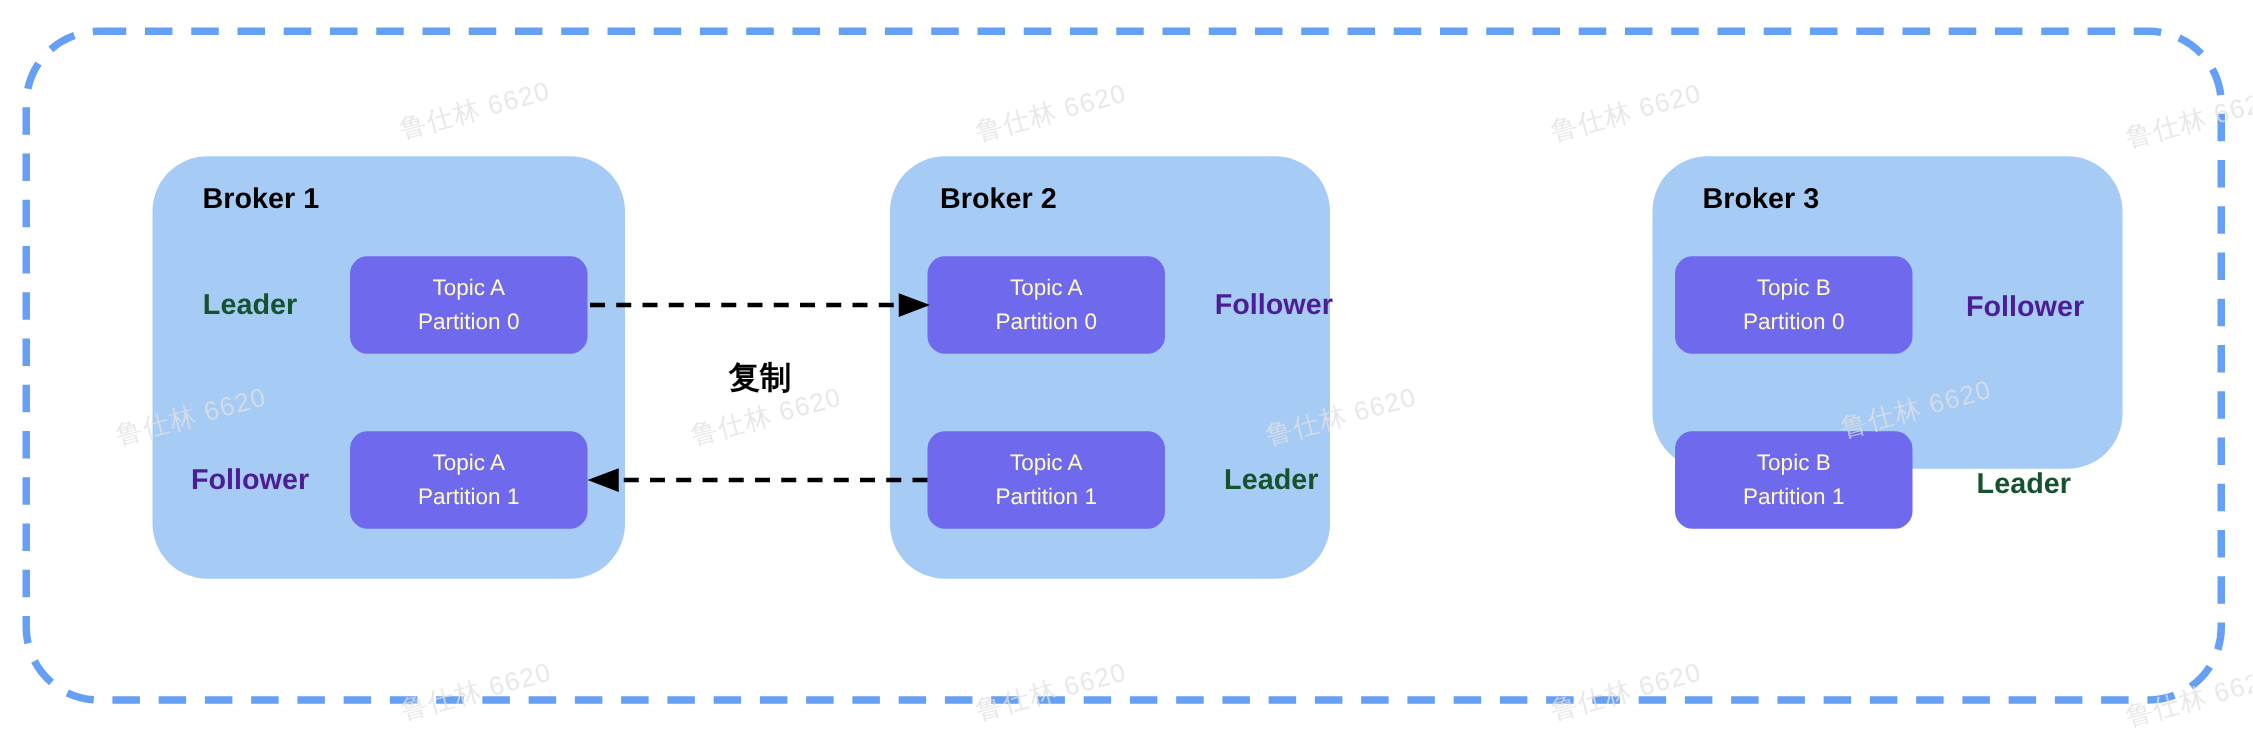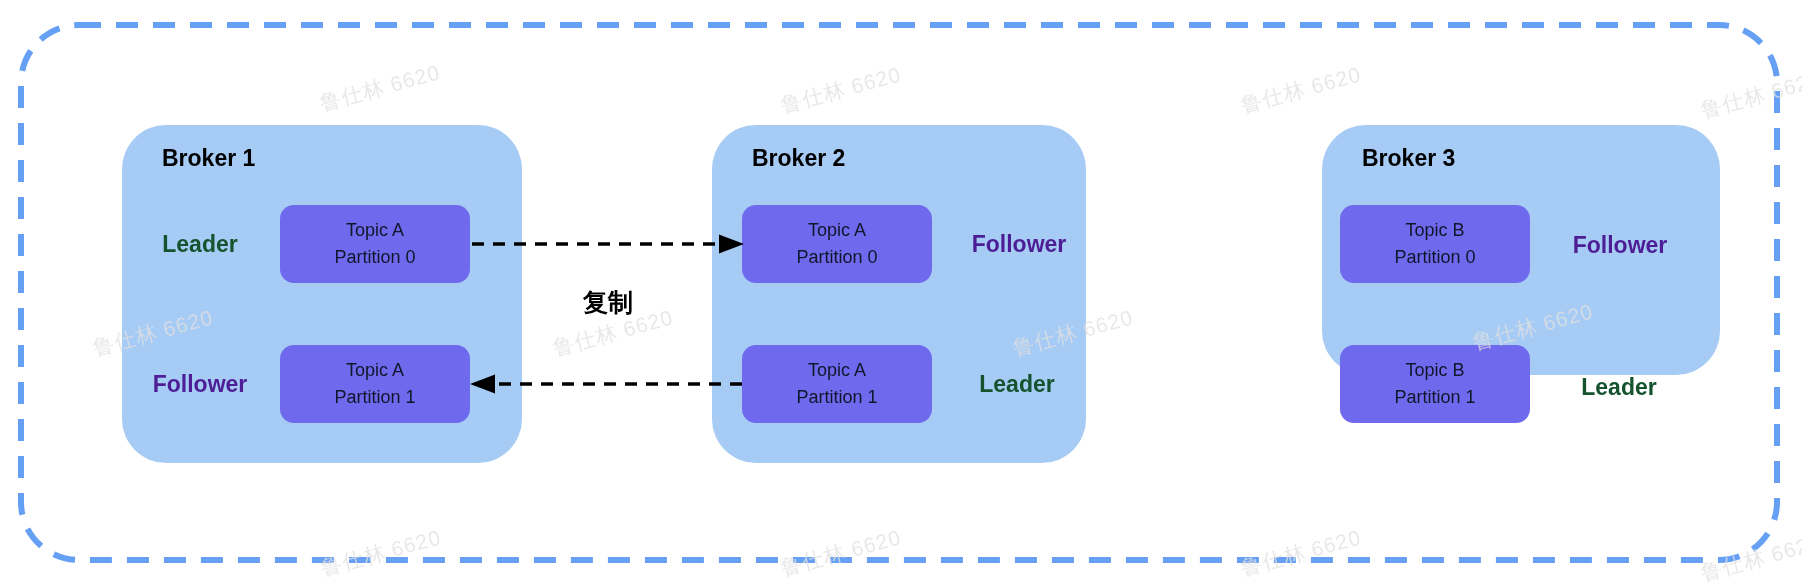--- a/index.html
+++ b/index.html
@@ -16,40 +16,39 @@
     left: 0; top: 0;
     width: 1802px; height: 584px;
     pointer-events: none;
     z-index: 3;
   }
   .broker {
     position: absolute;
     background: #A6CBF5;
     border-radius: 44px;
     z-index: 1;
-    padding-left: 22px;
   }
   .broker-title {
     position: absolute;
     left: 40px; top: 20px;
     font-size: 23px;
     font-weight: bold;
     color: #000000;
     white-space: nowrap;
   }
   .partition {
     position: absolute;
     width: 190px; height: 78px;
     background: #6F69ED;
     border-radius: 14px;
     display: flex;
     flex-direction: column;
     align-items: center;
     justify-content: center;
-    color: #0f172a;
+    color: #fef9c3;
     font-size: 18px;
     line-height: 27px;
     text-align: left;
   }
   .role-label {
     position: absolute;
     transform: translate(-50%, -50%);
     font-size: 23px;
     font-weight: bold;
     color: #4c1d95;

